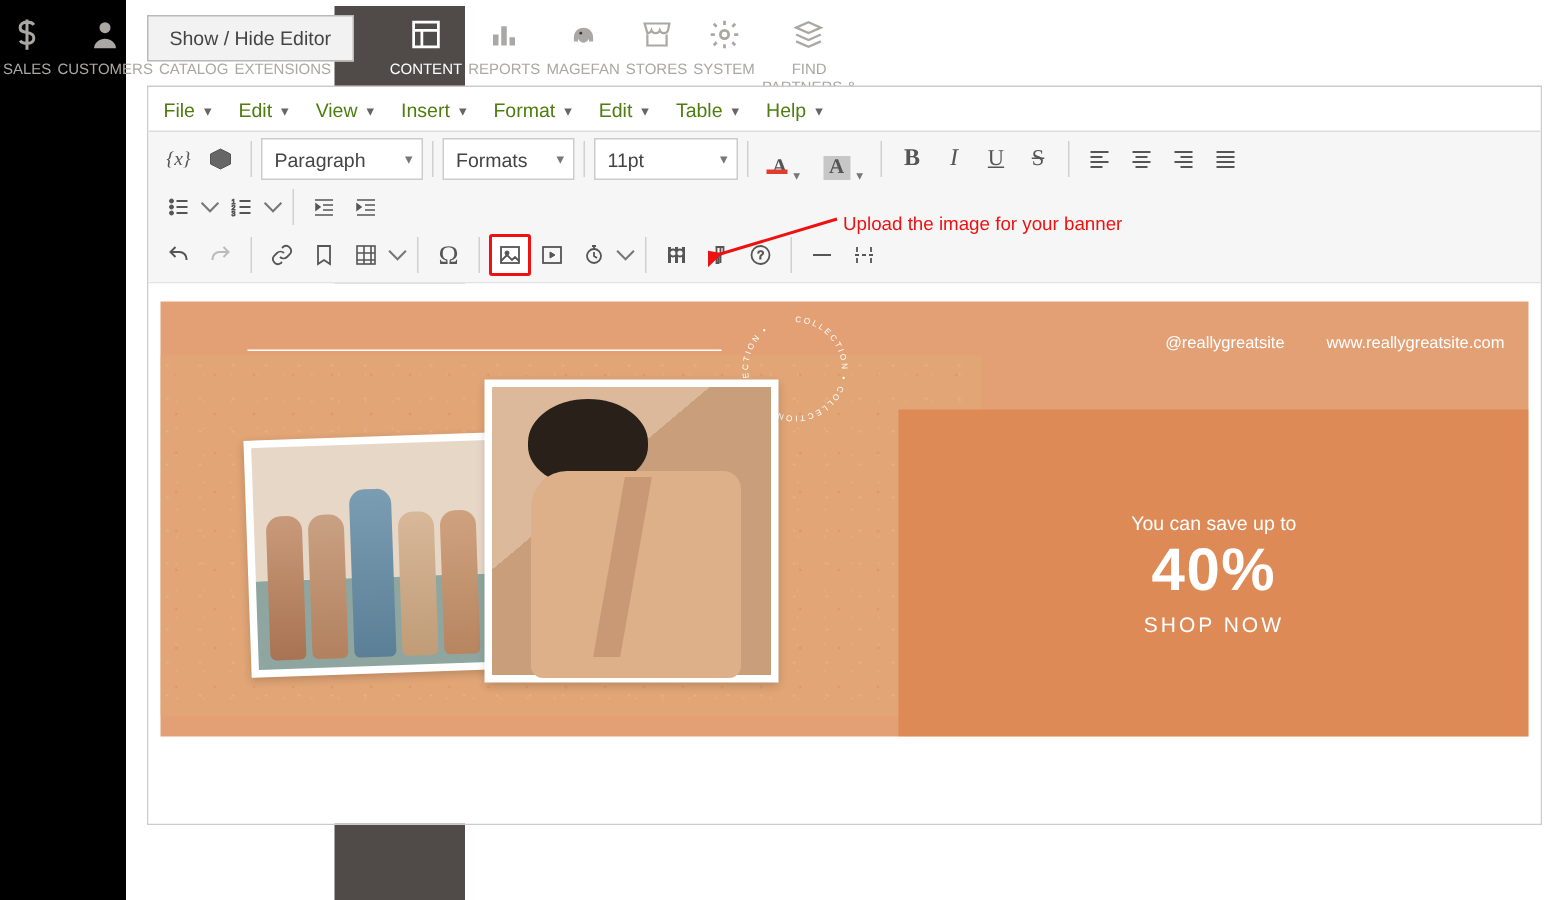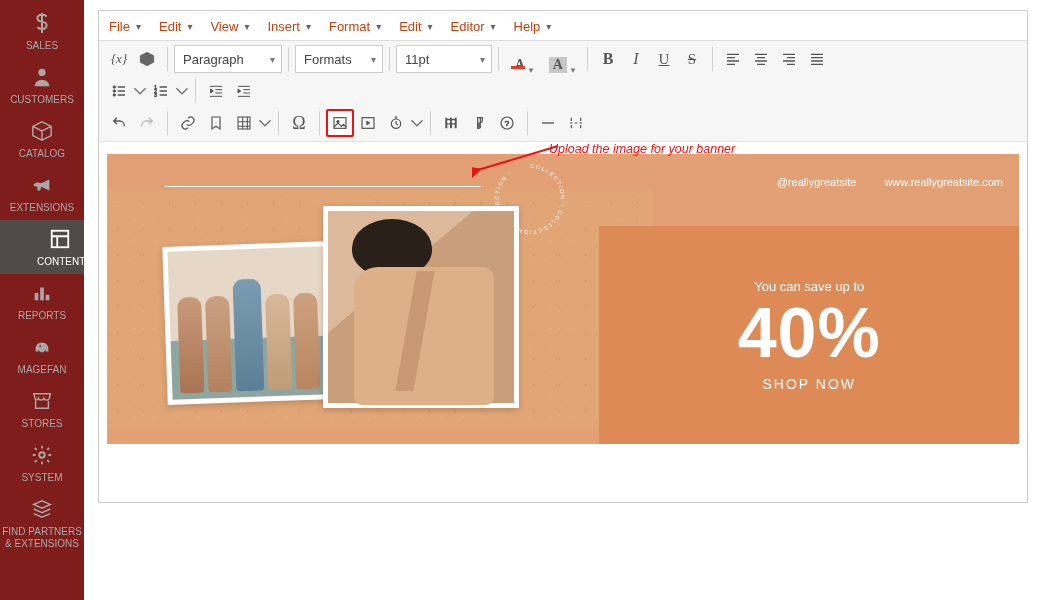--- a/index.html
+++ b/index.html
@@ -8,23 +8,22 @@
     font-size: 13px;
     background: #fff;
     width: 1040px;
     height: 600px;
     overflow: hidden;
     display: flex;
     color: #333;
   }
   .sidebar {
     width: 84px;
-    background: #7f1d1d;
+    background: #000000;
     display: flex;
-    flex-direction: column;
     align-items: stretch;
     padding-top: 4px;
     flex-shrink: 0;
   }
   .side-item {
     color: #aaa7a4;
     text-align: center;
     padding: 8px 2px 6px;
     font-size: 10px;
     line-height: 12px;
@@ -53,21 +52,21 @@
   }
   .menubar {
     display: flex;
     gap: 18px;
     padding: 8px 10px 6px;
     border-bottom: 1px solid #ddd;
     background: #fff;
     font-size: 13px;
   }
   .menu {
-    color: #c2410c;
+    color: #4d7c0f;
     cursor: pointer;
     display: inline-flex;
     align-items: center;
     gap: 4px;
   }
   .caret::after { content: "▾"; font-size: 10px; color: #666; margin-left: 2px; }
   .toolbar {
     display: flex;
     align-items: center;
     flex-wrap: wrap;
@@ -99,27 +98,26 @@
   .bg-color .letter { background: #c7c7c7; padding: 0 4px; }
   .font-color::after, .bg-color::after { content: "▾"; font-size: 9px; color: #777; margin-left: 4px; position: relative; bottom: -2px; }
   .tb-b { font-weight: bold; font-family: Georgia, serif; font-size: 16px; }
   .tb-i { font-style: italic; font-family: Georgia, serif; font-size: 16px; }
   .tb-u { text-decoration: underline; font-family: Georgia, serif; font-size: 15px; }
   .tb-s { text-decoration: line-through; font-family: Georgia, serif; font-size: 15px; }
   .tb-omega { font-family: Georgia, serif; font-size: 18px; }
   .highlighted { border: 2px solid #e11; background: #fff; }
   .annotation {
     position: absolute;
-    left: 465px;
+    left: 478px;
     top: 142px;
     color: #e11;
     font-size: 12.5px;
     z-index: 5;
     pointer-events: none;
-    font-style: italic;
   }
   .arrow-svg {
     position: absolute;
     left: 388px;
     top: 138px;
     z-index: 5;
     pointer-events: none;
   }
   .canvas {
     background: #fff;
@@ -144,21 +142,21 @@
   }
   .panel-right {
     position: absolute; right: 0; top: 72px; width: 46%; height: 218px;
     background: #dd8a57;
     display: flex; flex-direction: column; align-items: center; justify-content: center;
     color: #fff; text-align: center;
     gap: 4px;
   }
   .panel-right .title { font-size: 24px; font-weight: 800; letter-spacing: 1px; }
   .panel-right .sub { font-size: 13px; }
-  .panel-right .percent { font-size: 70px; font-weight: 900; letter-spacing: 1px; line-height: 1; }
+  .panel-right .percent { font-size: 40px; font-weight: 900; letter-spacing: 1px; line-height: 1; }
   .panel-right .cta { font-size: 14px; letter-spacing: 2px; margin-top: 4px; }
   .top-strip {
     position: absolute; right: 16px; top: 22px; color: #fff; font-size: 11px;
     display: flex; gap: 28px;
   }
   .top-line {
     position: absolute; left: 58px; top: 32px; width: 316px; height: 1px; background: #fff;
   }
   .circ-text {
     position: absolute; left: 384px; top: 6px; width: 78px; height: 78px;
@@ -264,31 +262,32 @@
   <div class="side-item">
     <span class="side-icon"><svg viewBox="0 0 24 24">
           <path d="M3 7l9-4 9 4-9 4zM3 12l9 4 9-4M3 17l9 4 9-4" fill="none" stroke="currentColor" stroke-width="1.6"></path>
         </svg></span>
     <span class="side-label">FIND PARTNERS &amp; EXTENSIONS</span>
   </div>
 </div>
 
 <div class="main">
 
+  <button class="toggle-editor">Show / Hide Editor</button>
 
   <div class="editor">
 
     <div class="menubar">
       <span class="menu caret">File</span>
       <span class="menu caret">Edit</span>
       <span class="menu caret">View</span>
       <span class="menu caret">Insert</span>
       <span class="menu caret">Format</span>
       <span class="menu caret">Edit</span>
-      <span class="menu caret">Editor</span>
+      <span class="menu caret">Table</span>
       <span class="menu caret">Help</span>
     </div>
 
     <div class="toolbar">
 
       <div class="tb-row">
         <span class="tb-btn" style="font-style:italic;font-family:Georgia;">{x}</span>
         <span class="tb-btn">
             <svg viewBox="0 0 24 24">
               <path d="M12 2 2 7v10l10 5 10-5V7z" fill="#666"></path>

